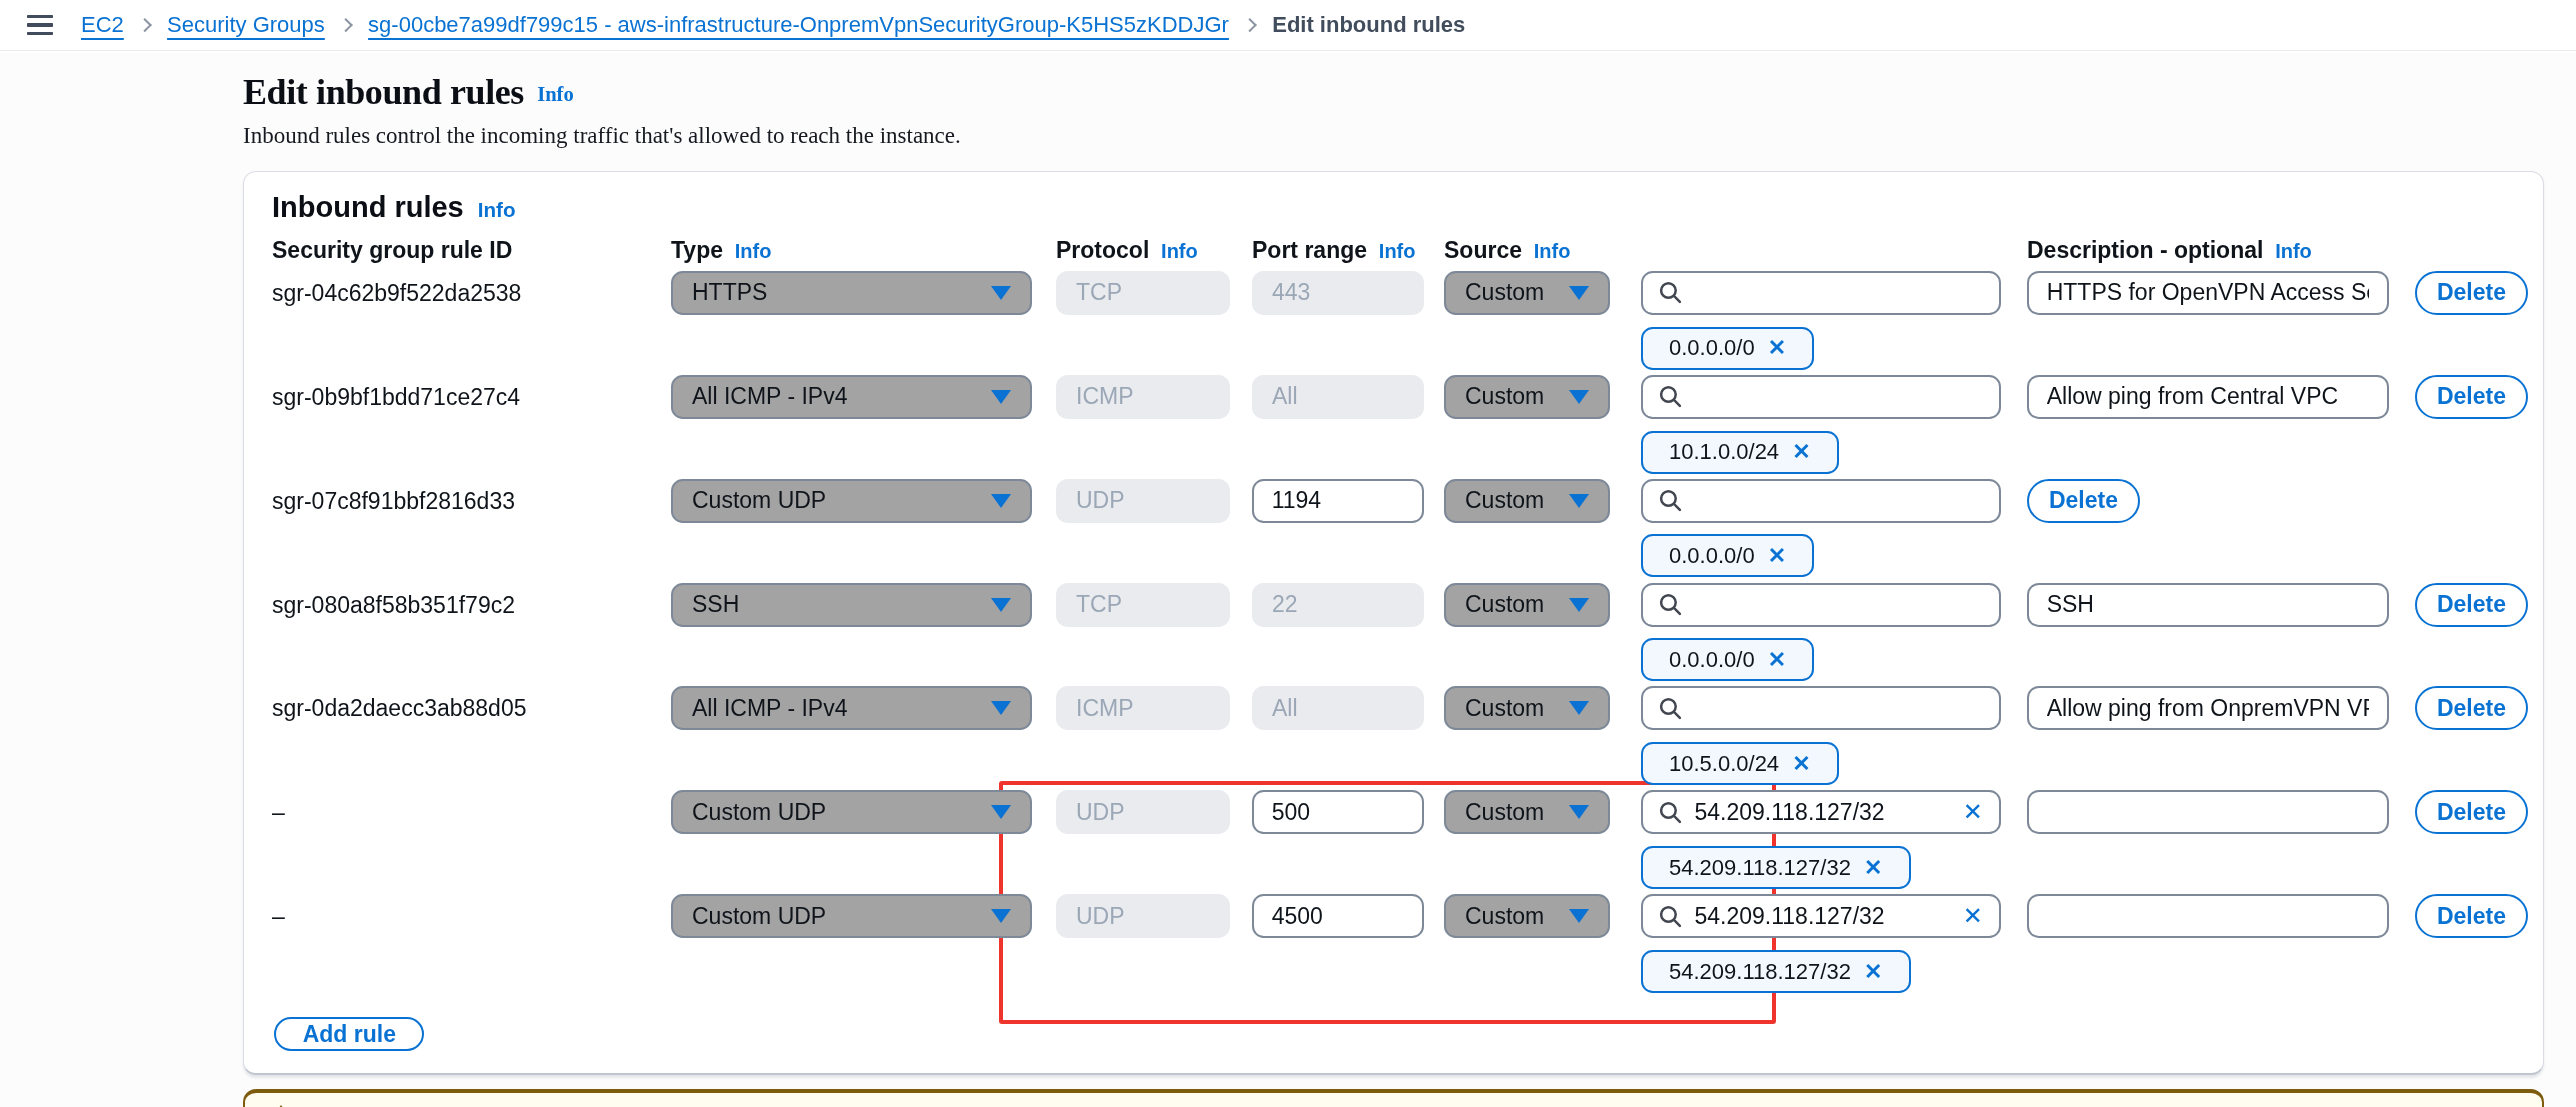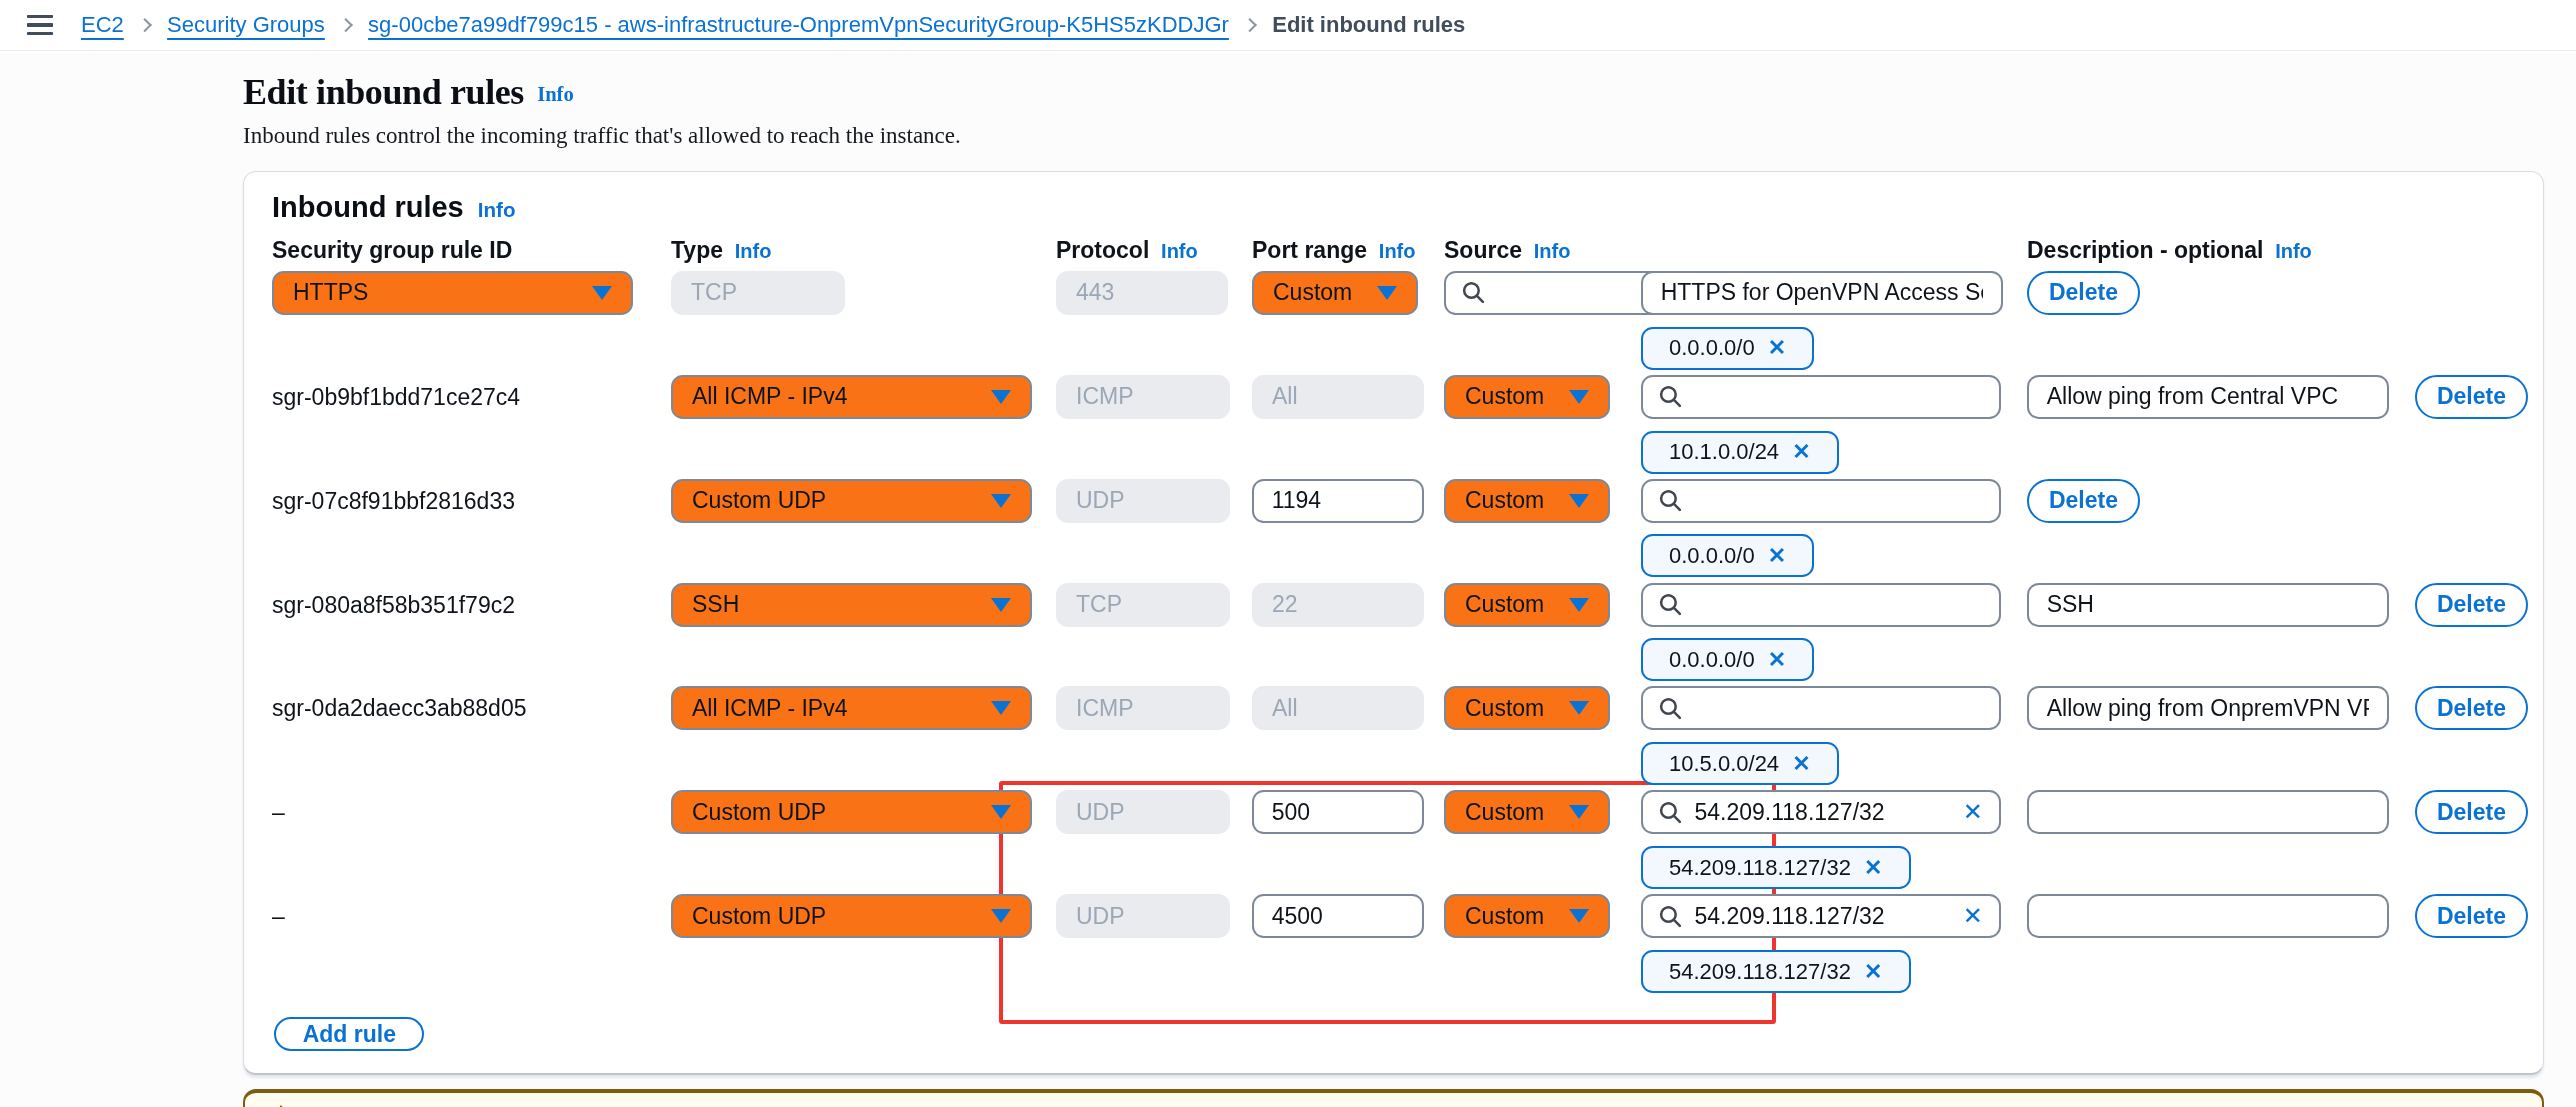--- a/index.html
+++ b/index.html
@@ -42,21 +42,21 @@
   .header-row { height:29px; align-items:center; margin-bottom:5.9px; }
   .hcell { font-size:23px; font-weight:bold; color:#0f141a; display:flex; align-items:baseline;
     gap:11.8px; white-space:nowrap; }
   .hcell .info { font-size:20px; }
   .c7 { grid-column:7; }
 
   .rule-row { grid-template-rows:44px auto; row-gap:11.8px; margin-bottom:5.1px; position:relative; z-index:2; }
   .cell { display:flex; align-items:center; }
   .rule-id { font-size:23px; color:#0f141a; line-height:44px; white-space:nowrap; }
 
-  .select { height:44px; background:#f97316; border:2.2px solid #7d8998; border-radius:11.8px;
+  .select { height:44px; background:#a3a3a3; border:2.2px solid #7d8998; border-radius:11.8px;
     display:flex; align-items:center; justify-content:space-between; padding:0 19px;
     font-size:23px; cursor:pointer; }
   .select.type { width:361px; }
   .select.source { width:166px; }
   .caret { width:0; height:0; border-left:10.3px solid transparent; border-right:10.3px solid transparent;
     border-top:14.7px solid #0972d3; margin-left:11.8px; flex:0 0 auto; }
 
   .tfield { height:44px; border:2.2px solid #7d8998; border-radius:11.8px; background:#fff;
     font-size:23px; color:#0f141a; padding:0 17.7px; font-family:inherit; outline:none; }
   .tfield.dis { background:#e9ebee; border:none; color:#9ba7b6; padding:0 20px; }
@@ -148,20 +148,21 @@
           <a class="info">Info</a>
         </div>
       <div class="hcell c7">
           <span>Description - optional</span>
           <a class="info">Info</a>
         </div>
     </div>
 
     
     <div class="grid rule-row">
+      <div class="cell rule-id">sgr-04c62b9f522da2538</div>
       <div class="cell">
           <div class="select type">
             <span>HTTPS</span>
             <span class="caret"></span>
           </div>
         </div>
       <div class="cell">
           <input class="tfield dis protocol" disabled="" value="TCP" style="">
         </div>
       <div class="cell">

